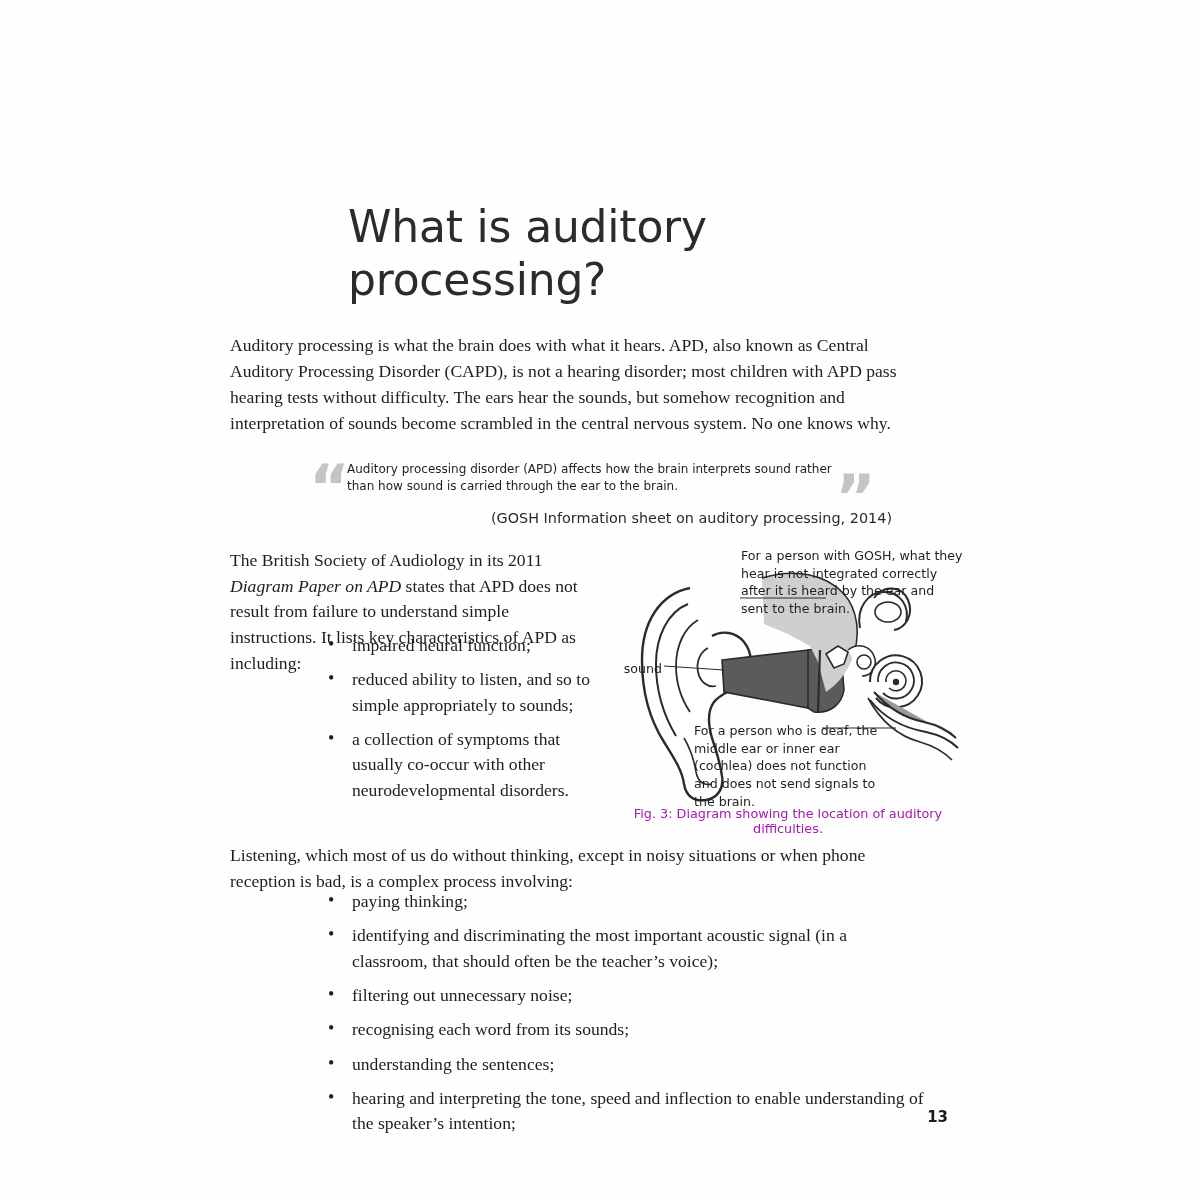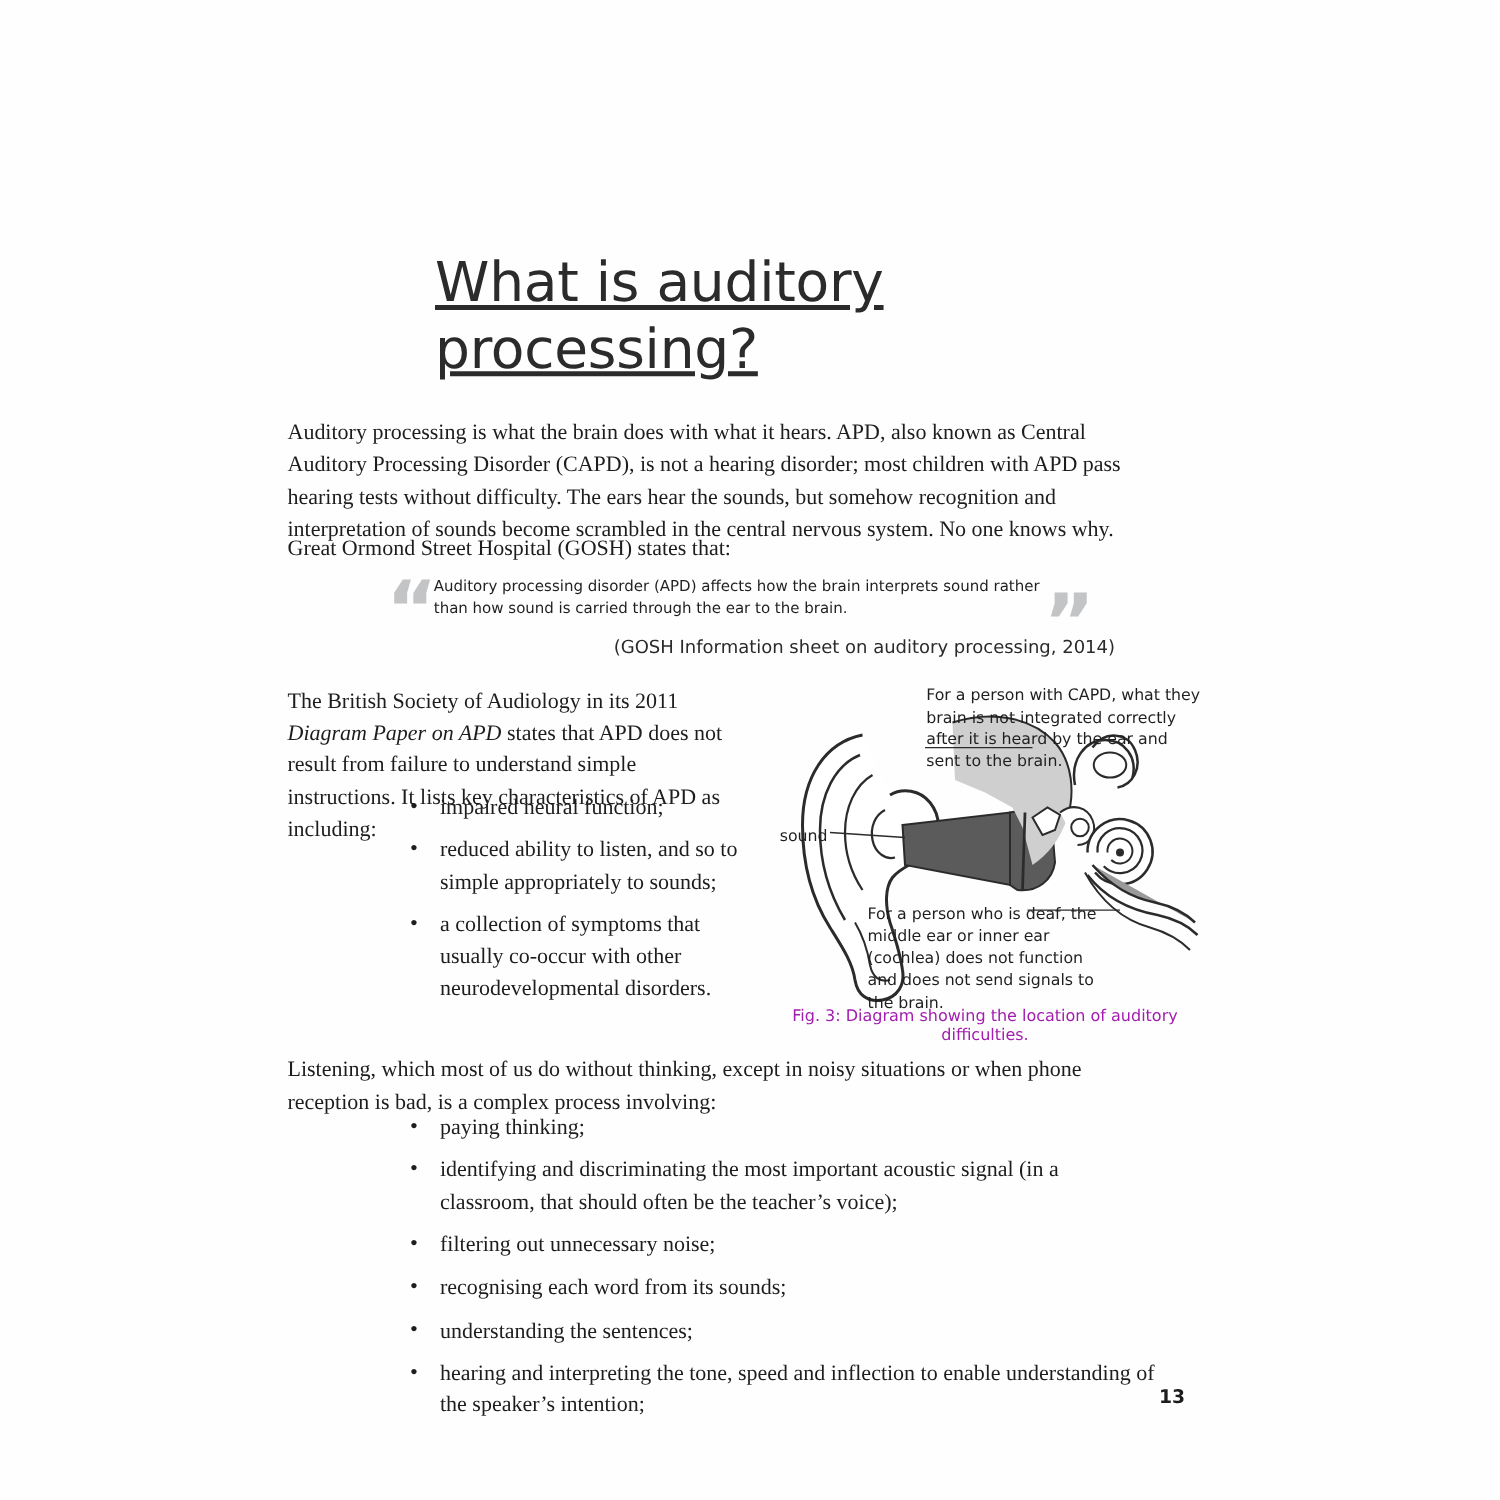--- a/index.html
+++ b/index.html
@@ -27,21 +27,20 @@
     position: absolute;
     left: 348px;
     top: 172px;
     width: 520px;
     font-family: "DejaVu Sans", sans-serif;
     font-weight: 400;
     font-size: 44px;
     line-height: 1.20;
     color: #2b2b2b;
     letter-spacing: -0.2px;
-    text-decoration: underline;
   }
 
   
   .para {
     position: absolute;
     font-family: "Liberation Serif", serif;
     font-size: 17.6px;
     line-height: 1.48;
     color: #1d1d1d;
     text-align: left;
@@ -208,21 +207,20 @@
 </style>
 </head>
 <body>
 
 <div class="page">
 
   <h1 class="page-title">What is auditory processing?</h1>
 
   <div class="para" id="intro-para">Auditory processing is what the brain does with what it hears. APD, also known as Central Auditory Processing Disorder (CAPD), is not a hearing disorder; most children with APD pass hearing tests without difficulty. The ears hear the sounds, but somehow recognition and interpretation of sounds become scrambled in the central nervous system. No one knows why.</div>
 
-  <div class="para" id="gosh-intro">Great Ormond Street Hospital (GOSH) states that:</div>
 
   <div class="quote-block">
     <span class="quote-mark quote-open">“</span>
     <span class="quote-mark quote-close">”</span>
     <div class="quote-text">Auditory processing disorder (APD) affects how the brain interprets sound rather than how sound is carried through the ear to the brain.</div>
   </div>
   <div class="quote-source">(GOSH Information sheet on auditory processing, 2014)</div>
 
   <div class="para" id="bsa-para">
     <span>The British Society of Audiology in its 2011 </span><span class="italic">Diagram Paper on APD</span><span> states that APD does not result from failure to understand simple instructions. It lists key characteristics of APD as including:</span>
@@ -274,21 +272,21 @@
       <path d="M258 158 C272 176 292 186 314 190 C328 193 338 198 346 206" fill="none" stroke="#2b2b2b" stroke-width="2"></path>
       <path d="M256 156 C268 178 286 194 308 200 C322 204 332 210 340 218" fill="none" stroke="#2b2b2b" stroke-width="1.6"></path>
 
       <line x1="52" y1="124" x2="112" y2="128" stroke="#2b2b2b" stroke-width="1.2"></line>
 
       <line x1="214" y1="56" x2="128" y2="56" stroke="#2b2b2b" stroke-width="1"></line>
 
       <line x1="210" y1="186" x2="284" y2="186" stroke="#2b2b2b" stroke-width="1"></line>
     </svg>
 
-    <div class="fig-note" id="fig-note-top">For a person with CAPD, what they brain is not integrated correctly after it is heard by the ear and sent to the brain.</div>
+    <div class="fig-note" id="fig-note-top">For a person with GOSH, what they hear is not integrated correctly after it is heard by the ear and sent to the brain.</div>
     <div class="fig-note" id="fig-note-bottom">For a person who is deaf, the middle ear or inner ear (cochlea) does not function and does not send signals to the brain.</div>
     <div class="fig-note" id="fig-label-sound">sound</div>
   </div>
 
   <div class="fig-caption">Fig. 3: Diagram showing the location of auditory difficulties.</div>
 
   <div class="para" id="listening-para">Listening, which most of us do without thinking, except in noisy situations or when phone reception is bad, is a complex process involving:</div>
 
   <ul class="bullets" id="listening-list">
     <li>paying thinking;</li>

